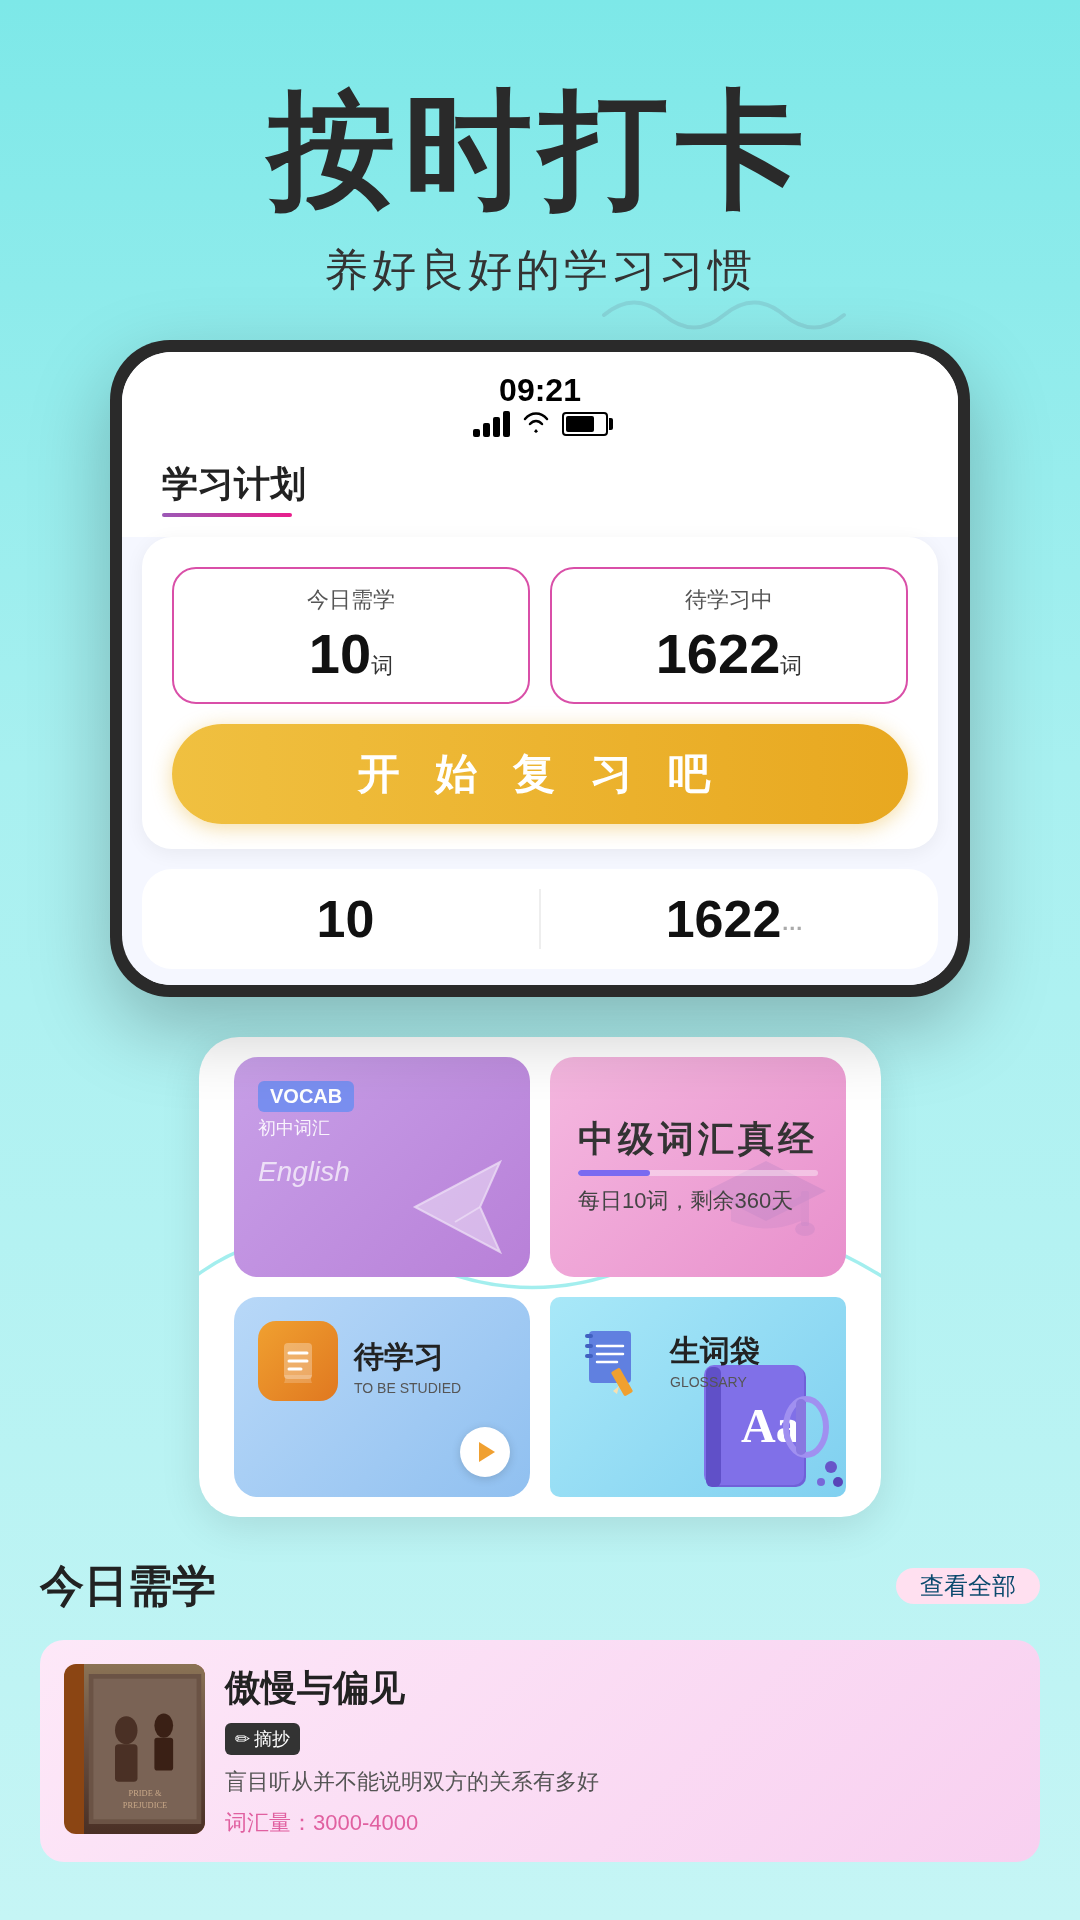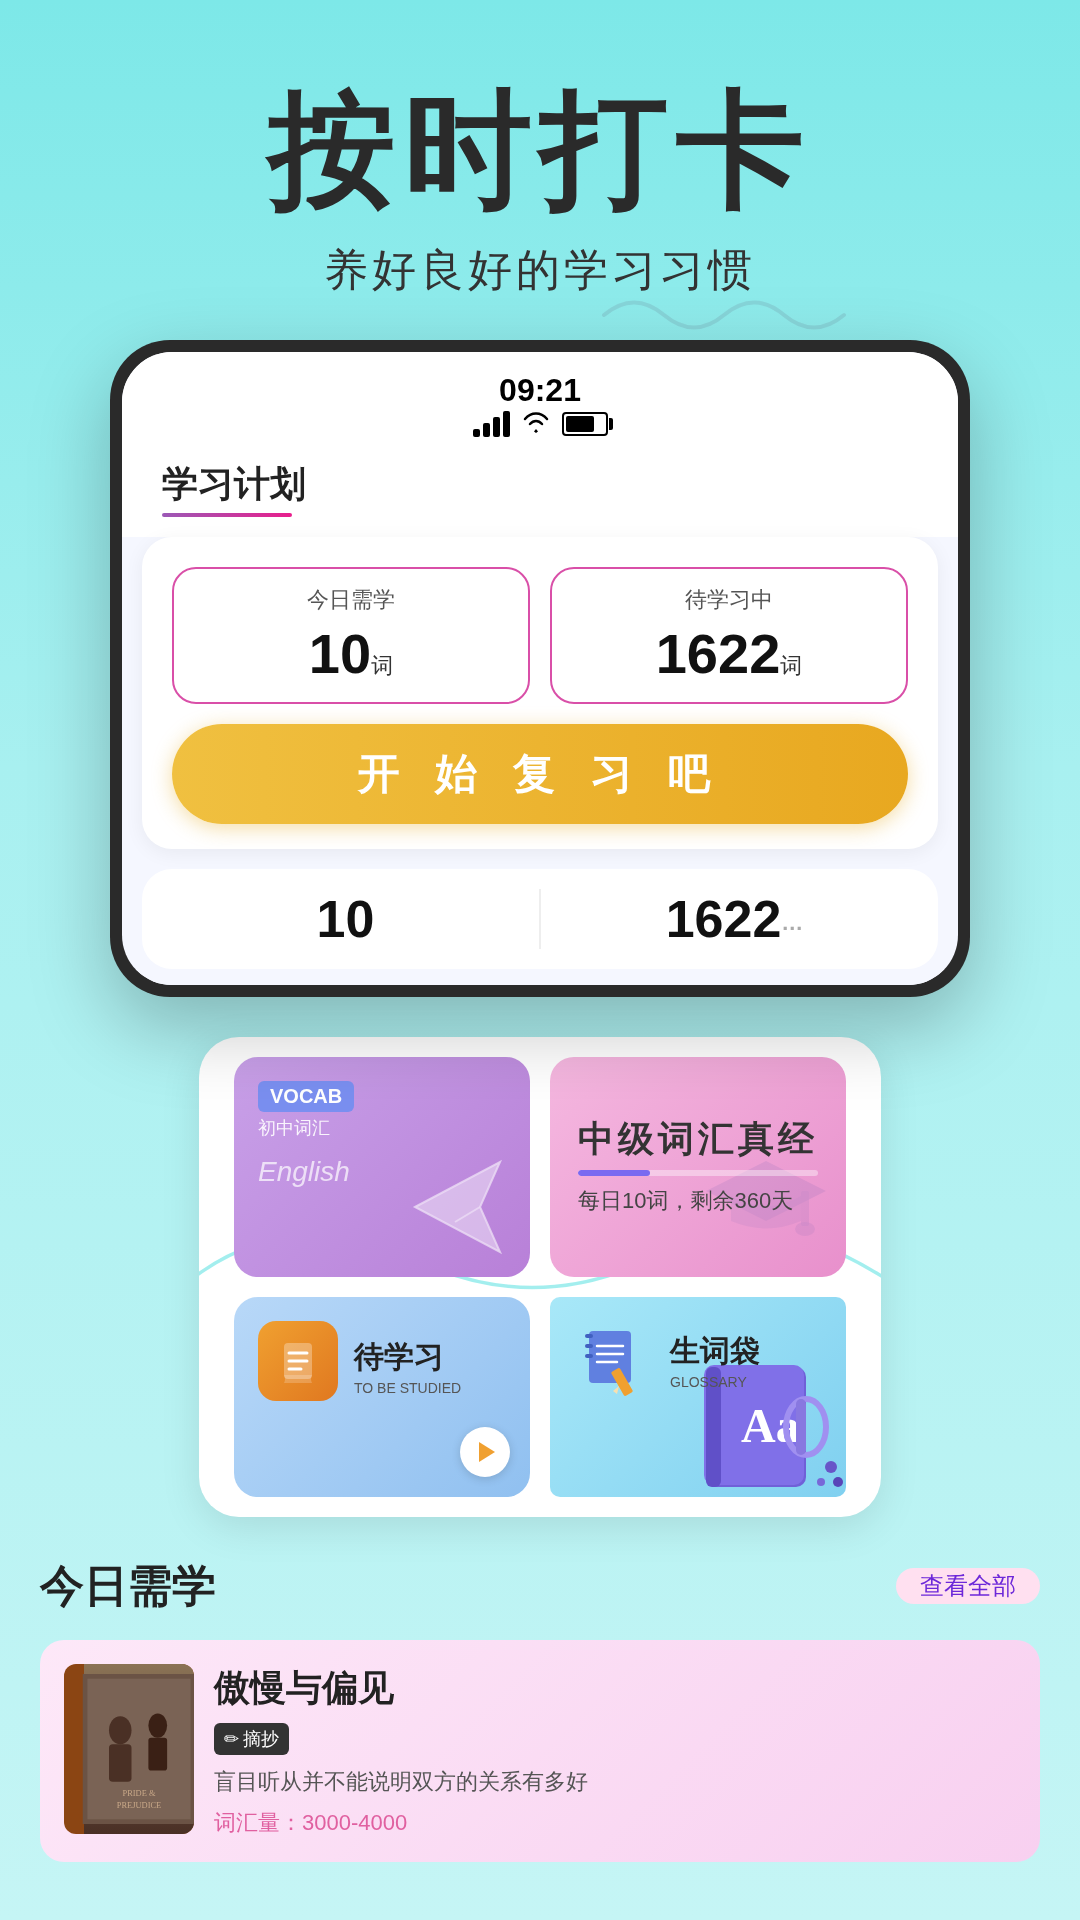--- a/index.html
+++ b/index.html
@@ -398,39 +398,39 @@
     }
 
     .reco-title {
       font-size: 44px;
       font-weight: 800;
       color: #222;
     }
 
     .reco-more-btn {
       background: #ffe0f0;
-      color: #6d28d9;
+      color: #0c4a6e;
       border: none;
       border-radius: 30px;
       padding: 2px 24px;
       font-size: 24px;
       cursor: pointer;
     }
 
     .book-card {
       background: linear-gradient(135deg, #fde8f8 0%, #f8d0f0 100%);
       border-radius: 24px;
       padding: 24px;
       display: flex;
       gap: 20px;
       align-items: flex-start;
     }
 
     .book-cover {
-      width: 130px;
+      width: 141px;
       height: 170px;
       border-radius: 12px;
       overflow: hidden;
       flex-shrink: 0;
       background: #8B4513;
       display: flex;
       align-items: center;
       justify-content: center;
       font-size: 20px;
       color: white;

